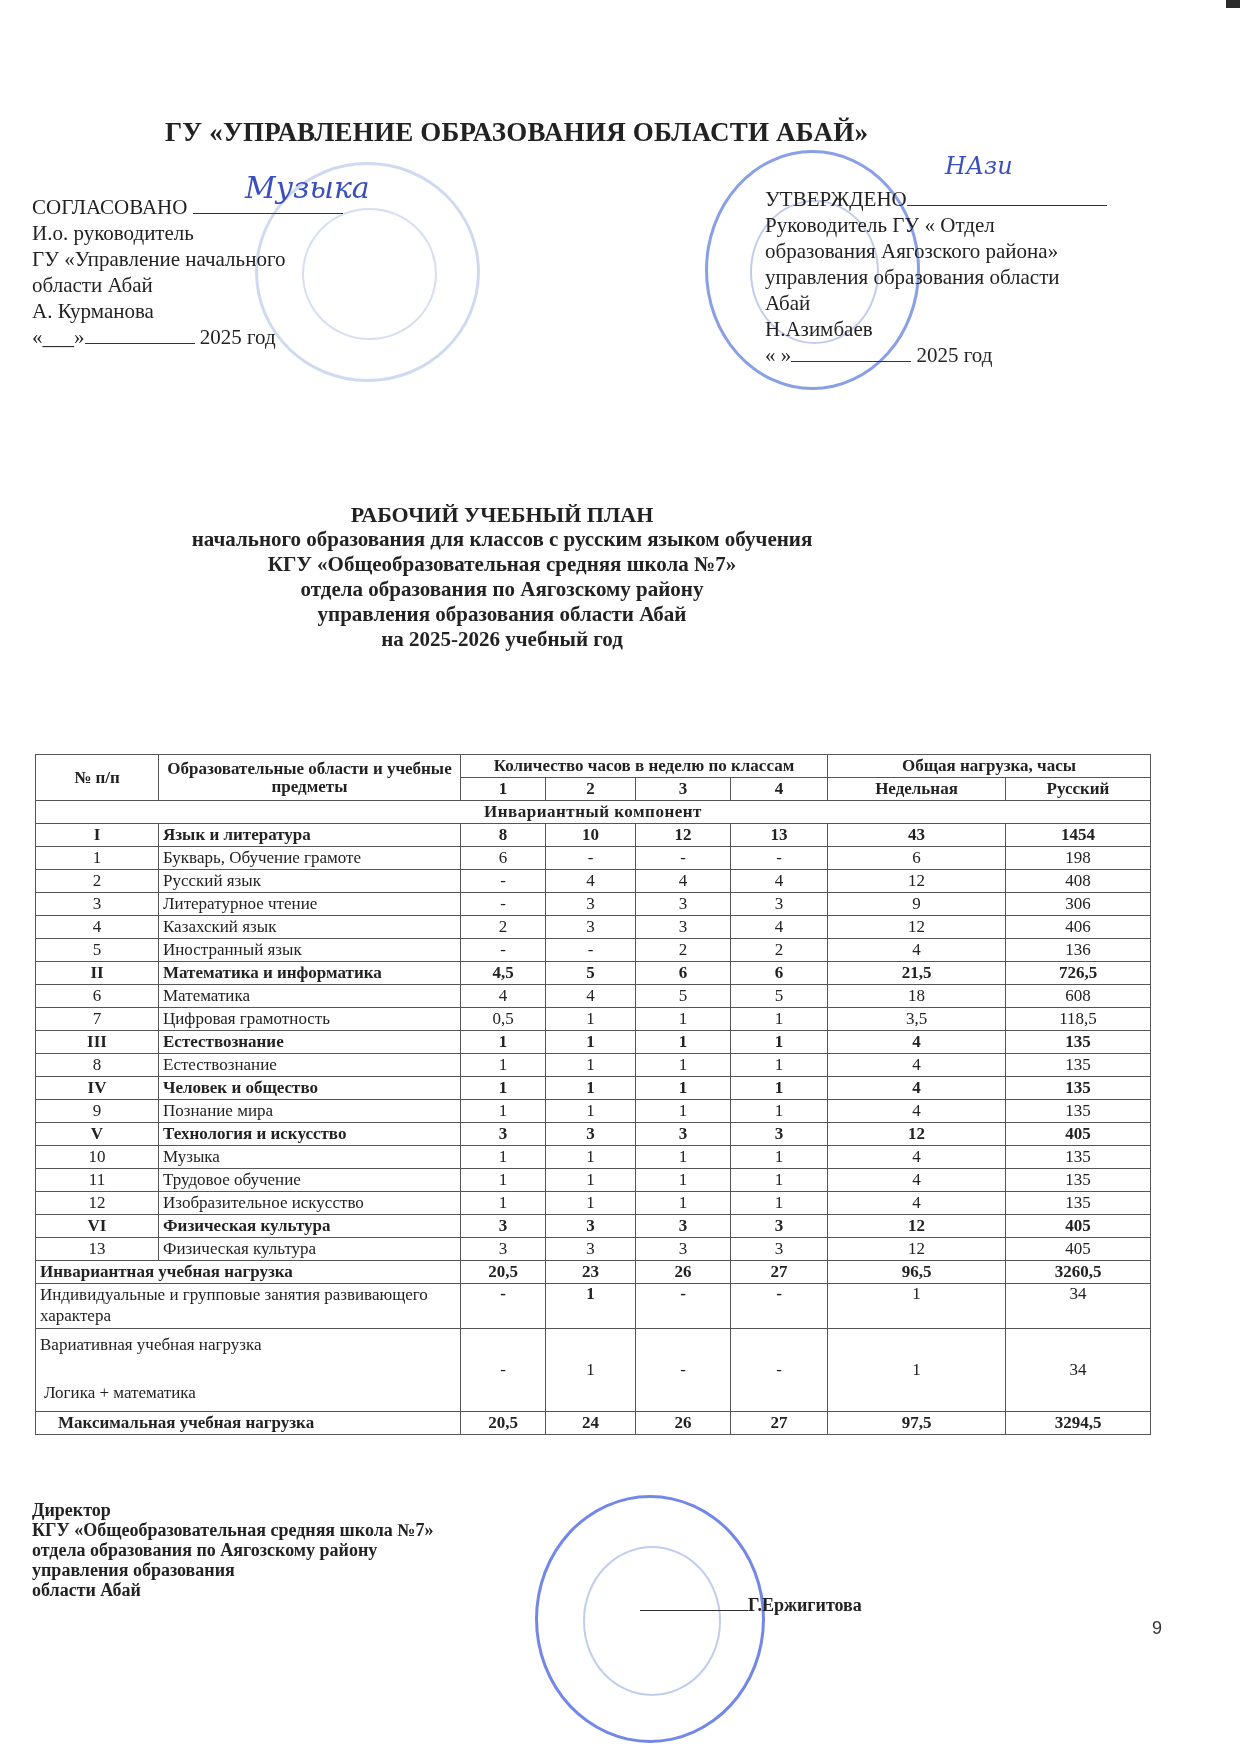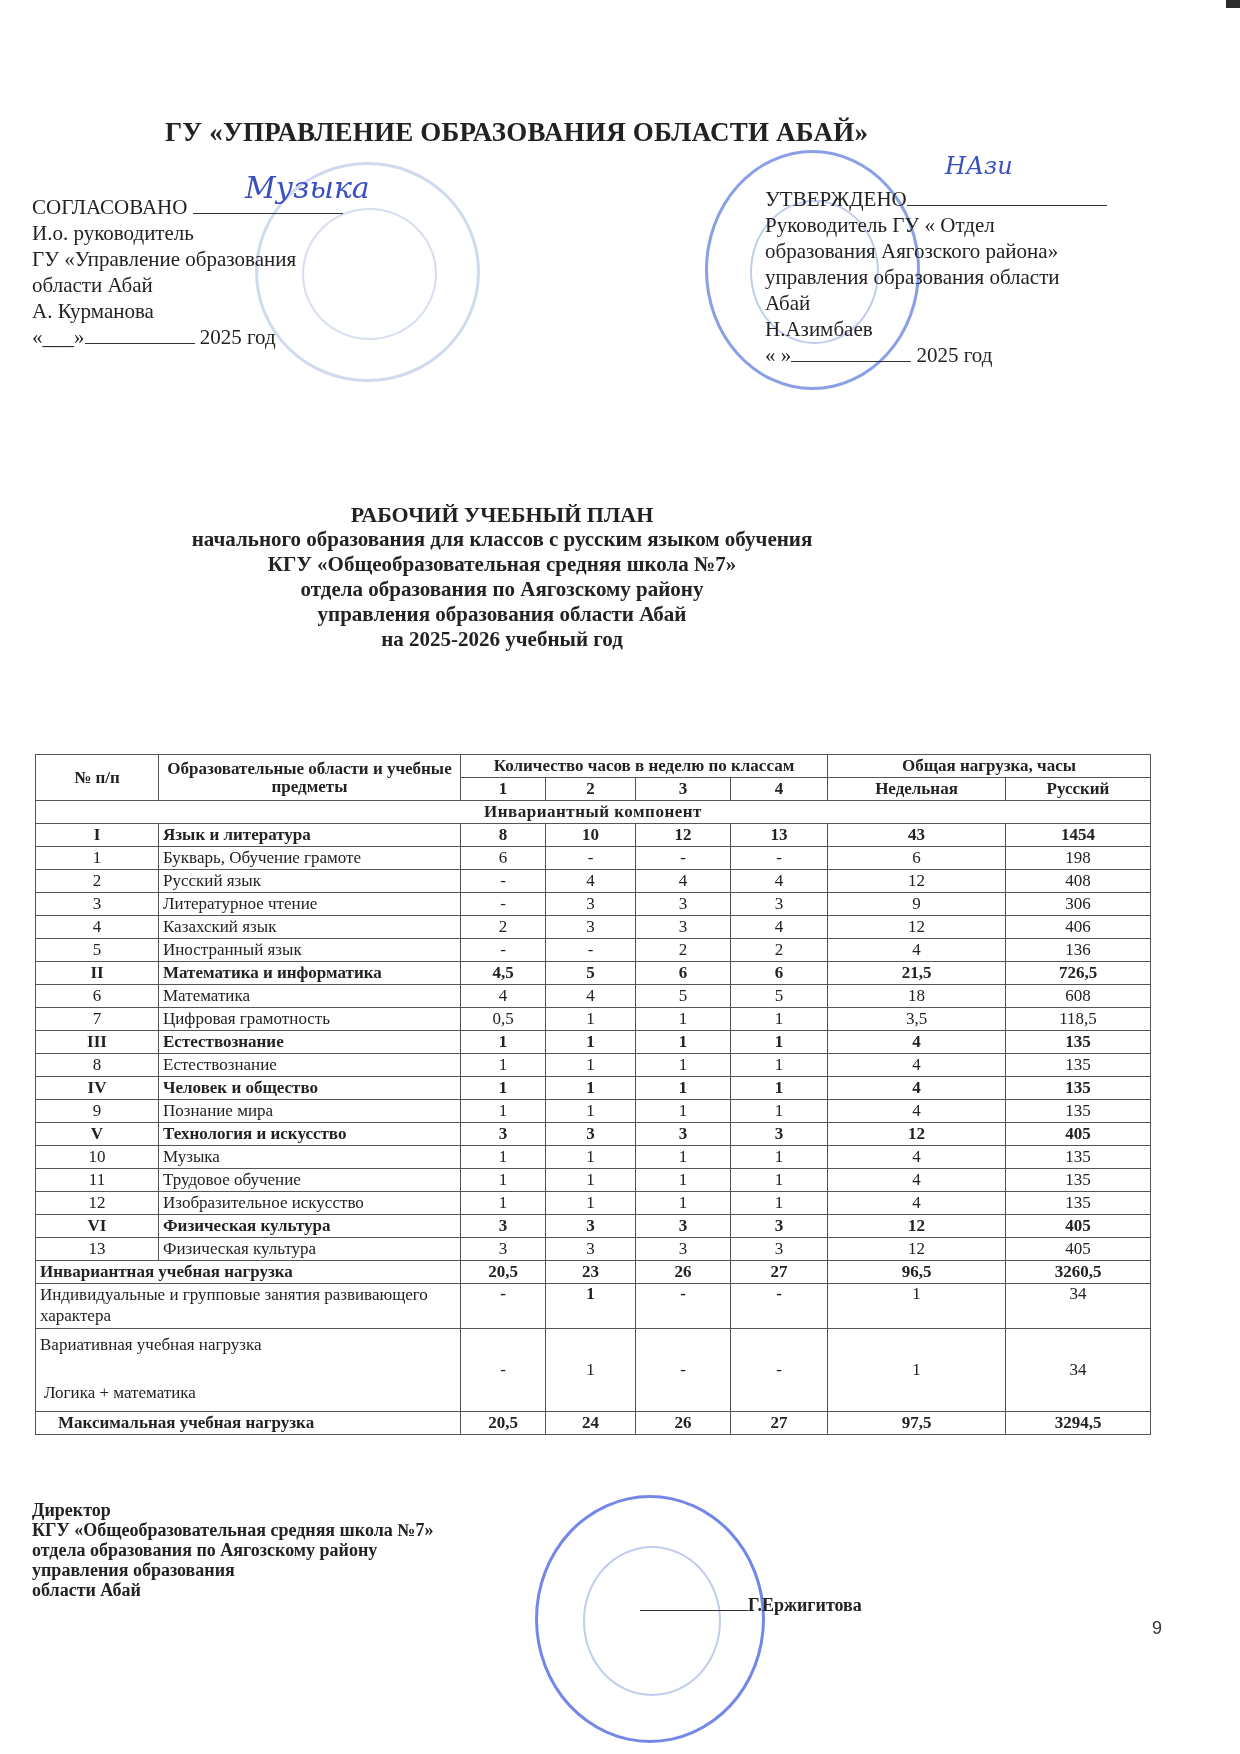--- a/index.html
+++ b/index.html
@@ -40,21 +40,21 @@
 
 <div class="org-title">ГУ «УПРАВЛЕНИЕ ОБРАЗОВАНИЯ ОБЛАСТИ АБАЙ»</div>
 
 <div class="stamp stamp-1"></div>
 <div class="stamp stamp-2"></div>
 <div class="stamp stamp-3"></div>
 
 <div class="approve approve-left">
   <div class="line"><span>СОГЛАСОВАНО</span> <span class="uline" style="width:150px;height:20px;"></span></div>
   <div class="line">И.о. руководитель</div>
-  <div class="line">ГУ «Управление образования</div>
+  <div class="line">ГУ «Управление начального</div>
   <div class="line">области Абай</div>
   <div class="line">А. Курманова</div>
   <div class="line"><span>«___»</span><span class="uline" style="width:110px;height:18px;"></span> <span>2025 год</span></div>
 </div>
 <div class="sig" style="left:245px;top:170px;">Музыка</div>
 
 <div class="approve approve-right">
   <div class="line"><span>УТВЕРЖДЕНО</span><span class="uline" style="width:200px;height:20px;"></span></div>
   <div class="line">Руководитель ГУ « Отдел</div>
   <div class="line">образования  Аягозского района»</div>

